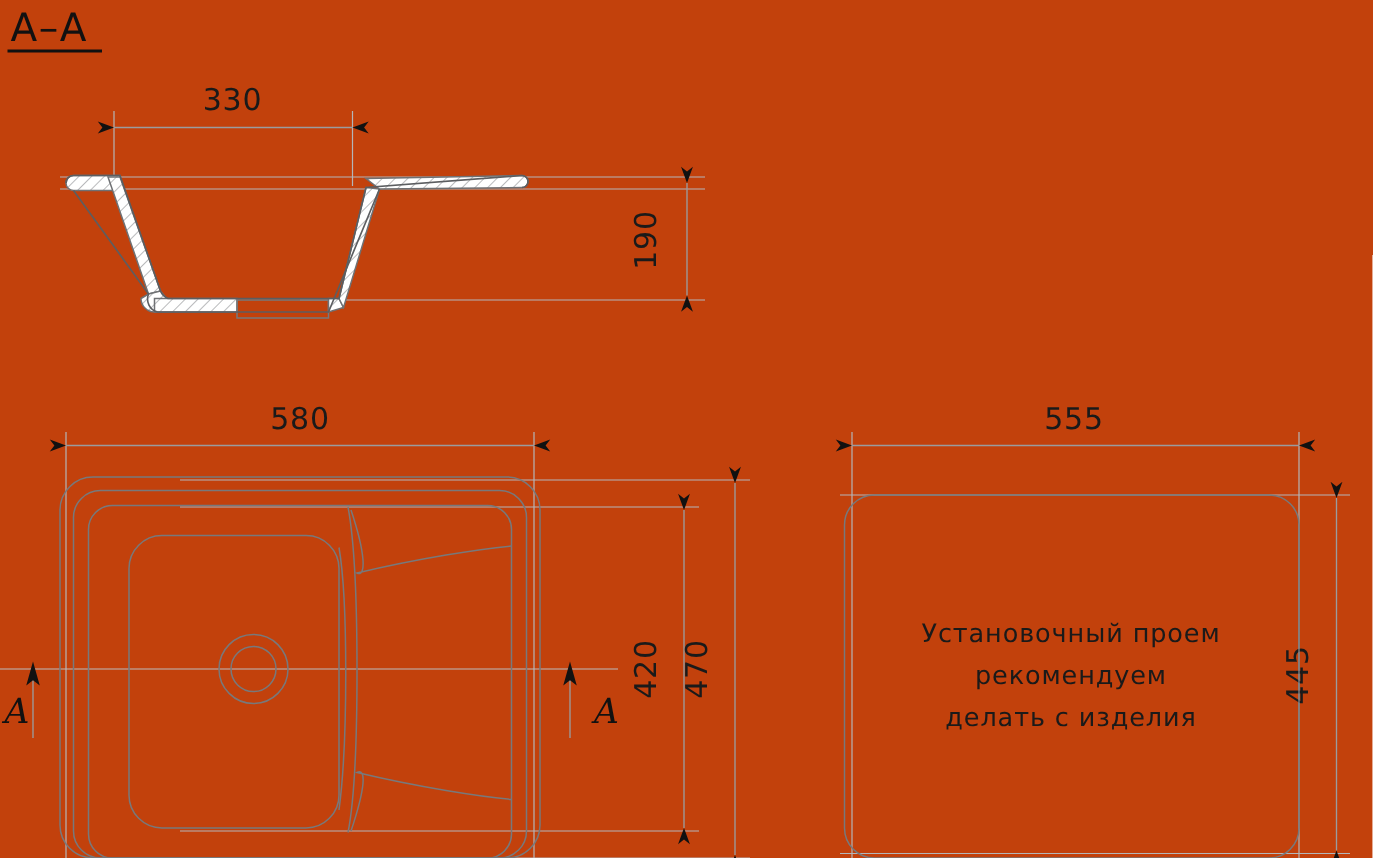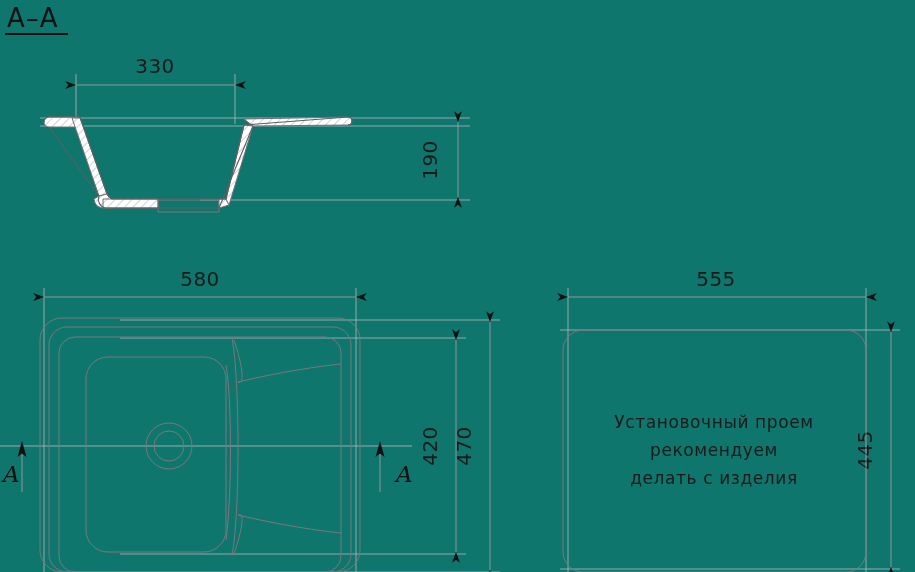--- a/index.html
+++ b/index.html
@@ -7,21 +7,21 @@
     padding: 0;
     background: #ffffff;
   }
   body {
     font-family: "DejaVu Sans", sans-serif;
   }
   #drawing-root {
     position: relative;
     width: 915px;
     height: 572px;
-    background: #0f766e;
+    background: #c2410c;
     overflow: hidden;
   }
   svg.sheet {
     display: block;
     width: 915px;
     height: 572px;
   }
   .dim-text {
     font-family: "DejaVu Sans", sans-serif;
     font-size: 20px;

